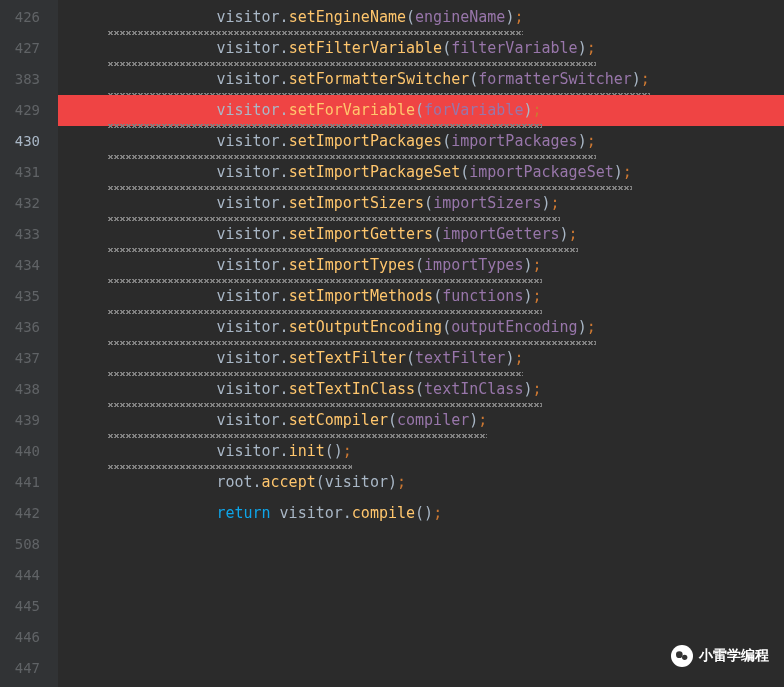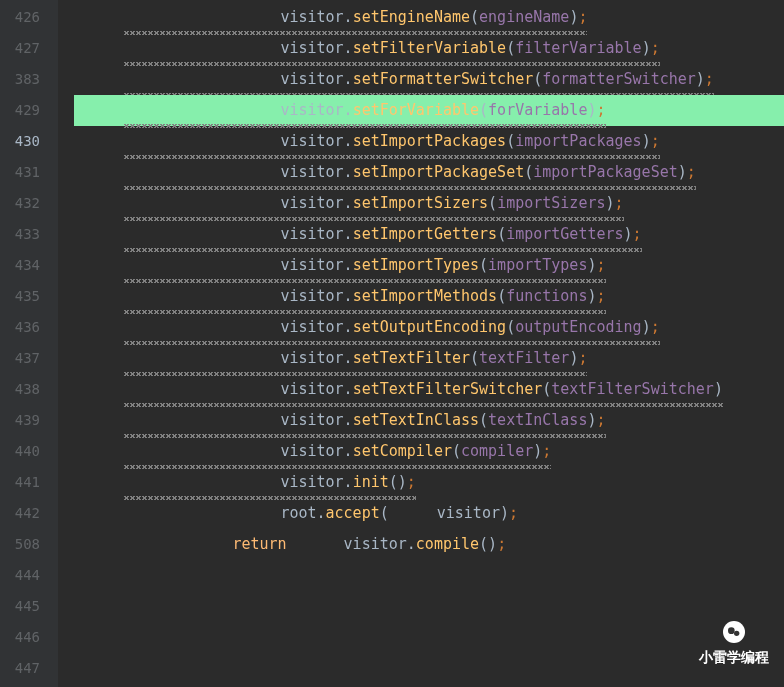--- a/index.html
+++ b/index.html
@@ -12,21 +12,20 @@
       font-family: 'Consolas', 'Monaco', monospace;
       font-size: 15px;
       overflow: hidden;
       width: 784px;
       height: 687px;
       position: relative;
     }
     .editor {
       display: flex;
       height: 100%;
-      gap: 16px;
     }
     .gutter {
       background: #313335;
       width: 58px;
       flex-shrink: 0;
       padding-top: 2px;
     }
     .line-number {
       color: #606366;
       text-align: right;
@@ -44,35 +43,34 @@
       position: relative;
     }
     .code-line {
       height: 31px;
       line-height: 31px;
       white-space: pre;
       padding-left: 0;
       position: relative;
     }
     .code-line.highlighted {
-      background: #86efac;
+      background: #ef4444;
     }
     .token-object {
       color: #a9b7c6;
-      margin-left: 48px;
     }
     .token-method {
       color: #ffc66d;
     }
     .token-param {
       color: #9876aa;
       text-decoration-color: #9876aa;
     }
     .token-keyword {
-      color: #fdba74;
+      color: #0ea5e9;
     }
     .token-punct {
       color: #a9b7c6;
     }
     .token-semi {
       color: #cc7832;
     }
     .wavy-underline {
       display: inline-block;
       position: relative;
@@ -84,21 +82,20 @@
       padding-bottom: 2px;
     }
     .watermark {
       position: absolute;
       bottom: 20px;
       right: 15px;
       display: flex;
       align-items: center;
       gap: 6px;
       z-index: 100;
-      flex-direction: column;
     }
     .watermark-icon {
       width: 22px;
       height: 22px;
       background: #fff;
       border-radius: 50%;
       display: flex;
       align-items: center;
       justify-content: center;
     }
@@ -146,21 +143,20 @@
       <div class="code-line"><span class="code-content"><span class="wavy-underline">            <span class="token-object">visitor</span><span class="token-punct">.</span><span class="token-method">setFormatterSwitcher</span><span class="token-punct">(</span><span class="token-param">formatterSwitcher</span><span class="token-punct">)</span><span class="token-semi">;</span></span></span></div>
       <div class="code-line highlighted"><span class="code-content"><span class="wavy-underline">            <span class="token-object">visitor</span><span class="token-punct">.</span><span class="token-method">setForVariable</span><span class="token-punct">(</span><span class="token-param">forVariable</span><span class="token-punct">)</span><span class="token-semi">;</span></span></span></div>
       <div class="code-line"><span class="code-content"><span class="wavy-underline">            <span class="token-object">visitor</span><span class="token-punct">.</span><span class="token-method">setImportPackages</span><span class="token-punct">(</span><span class="token-param">importPackages</span><span class="token-punct">)</span><span class="token-semi">;</span></span></span></div>
       <div class="code-line"><span class="code-content"><span class="wavy-underline">            <span class="token-object">visitor</span><span class="token-punct">.</span><span class="token-method">setImportPackageSet</span><span class="token-punct">(</span><span class="token-param">importPackageSet</span><span class="token-punct">)</span><span class="token-semi">;</span></span></span></div>
       <div class="code-line"><span class="code-content"><span class="wavy-underline">            <span class="token-object">visitor</span><span class="token-punct">.</span><span class="token-method">setImportSizers</span><span class="token-punct">(</span><span class="token-param">importSizers</span><span class="token-punct">)</span><span class="token-semi">;</span></span></span></div>
       <div class="code-line"><span class="code-content"><span class="wavy-underline">            <span class="token-object">visitor</span><span class="token-punct">.</span><span class="token-method">setImportGetters</span><span class="token-punct">(</span><span class="token-param">importGetters</span><span class="token-punct">)</span><span class="token-semi">;</span></span></span></div>
       <div class="code-line"><span class="code-content"><span class="wavy-underline">            <span class="token-object">visitor</span><span class="token-punct">.</span><span class="token-method">setImportTypes</span><span class="token-punct">(</span><span class="token-param">importTypes</span><span class="token-punct">)</span><span class="token-semi">;</span></span></span></div>
       <div class="code-line"><span class="code-content"><span class="wavy-underline">            <span class="token-object">visitor</span><span class="token-punct">.</span><span class="token-method">setImportMethods</span><span class="token-punct">(</span><span class="token-param">functions</span><span class="token-punct">)</span><span class="token-semi">;</span></span></span></div>
       <div class="code-line"><span class="code-content"><span class="wavy-underline">            <span class="token-object">visitor</span><span class="token-punct">.</span><span class="token-method">setOutputEncoding</span><span class="token-punct">(</span><span class="token-param">outputEncoding</span><span class="token-punct">)</span><span class="token-semi">;</span></span></span></div>
       <div class="code-line"><span class="code-content"><span class="wavy-underline">            <span class="token-object">visitor</span><span class="token-punct">.</span><span class="token-method">setTextFilter</span><span class="token-punct">(</span><span class="token-param">textFilter</span><span class="token-punct">)</span><span class="token-semi">;</span></span></span></div>
-      <div class="code-line"><span class="code-content"><span class="wavy-underline">            <span class="token-object">visitor</span><span class="token-punct">.</span><span class="token-method">setTextFilterSwitcher</span><span class="token-punct">(</span><span class="token-param">textFilterSwitcher</span><span class="token-punct">)</span></span></span></div>
       <div class="code-line"><span class="code-content"><span class="wavy-underline">            <span class="token-object">visitor</span><span class="token-punct">.</span><span class="token-method">setTextInClass</span><span class="token-punct">(</span><span class="token-param">textInClass</span><span class="token-punct">)</span><span class="token-semi">;</span></span></span></div>
       <div class="code-line"><span class="code-content"><span class="wavy-underline">            <span class="token-object">visitor</span><span class="token-punct">.</span><span class="token-method">setCompiler</span><span class="token-punct">(</span><span class="token-param">compiler</span><span class="token-punct">)</span><span class="token-semi">;</span></span></span></div>
       <div class="code-line"><span class="code-content"><span class="wavy-underline">            <span class="token-object">visitor</span><span class="token-punct">.</span><span class="token-method">init</span><span class="token-punct">()</span><span class="token-semi">;</span></span></span></div>
       <div class="code-line"><span class="code-content">            <span class="token-object">root</span><span class="token-punct">.</span><span class="token-method">accept</span><span class="token-punct">(</span><span class="token-object">visitor</span><span class="token-punct">)</span><span class="token-semi">;</span></span></div>
       <div class="code-line"><span class="code-content">            <span class="token-keyword">return</span><span class="token-object"> visitor</span><span class="token-punct">.</span><span class="token-method">compile</span><span class="token-punct">()</span><span class="token-semi">;</span></span></div>
     </div>
 </div>
 
 <div class="watermark">
   <div class="watermark-icon">

